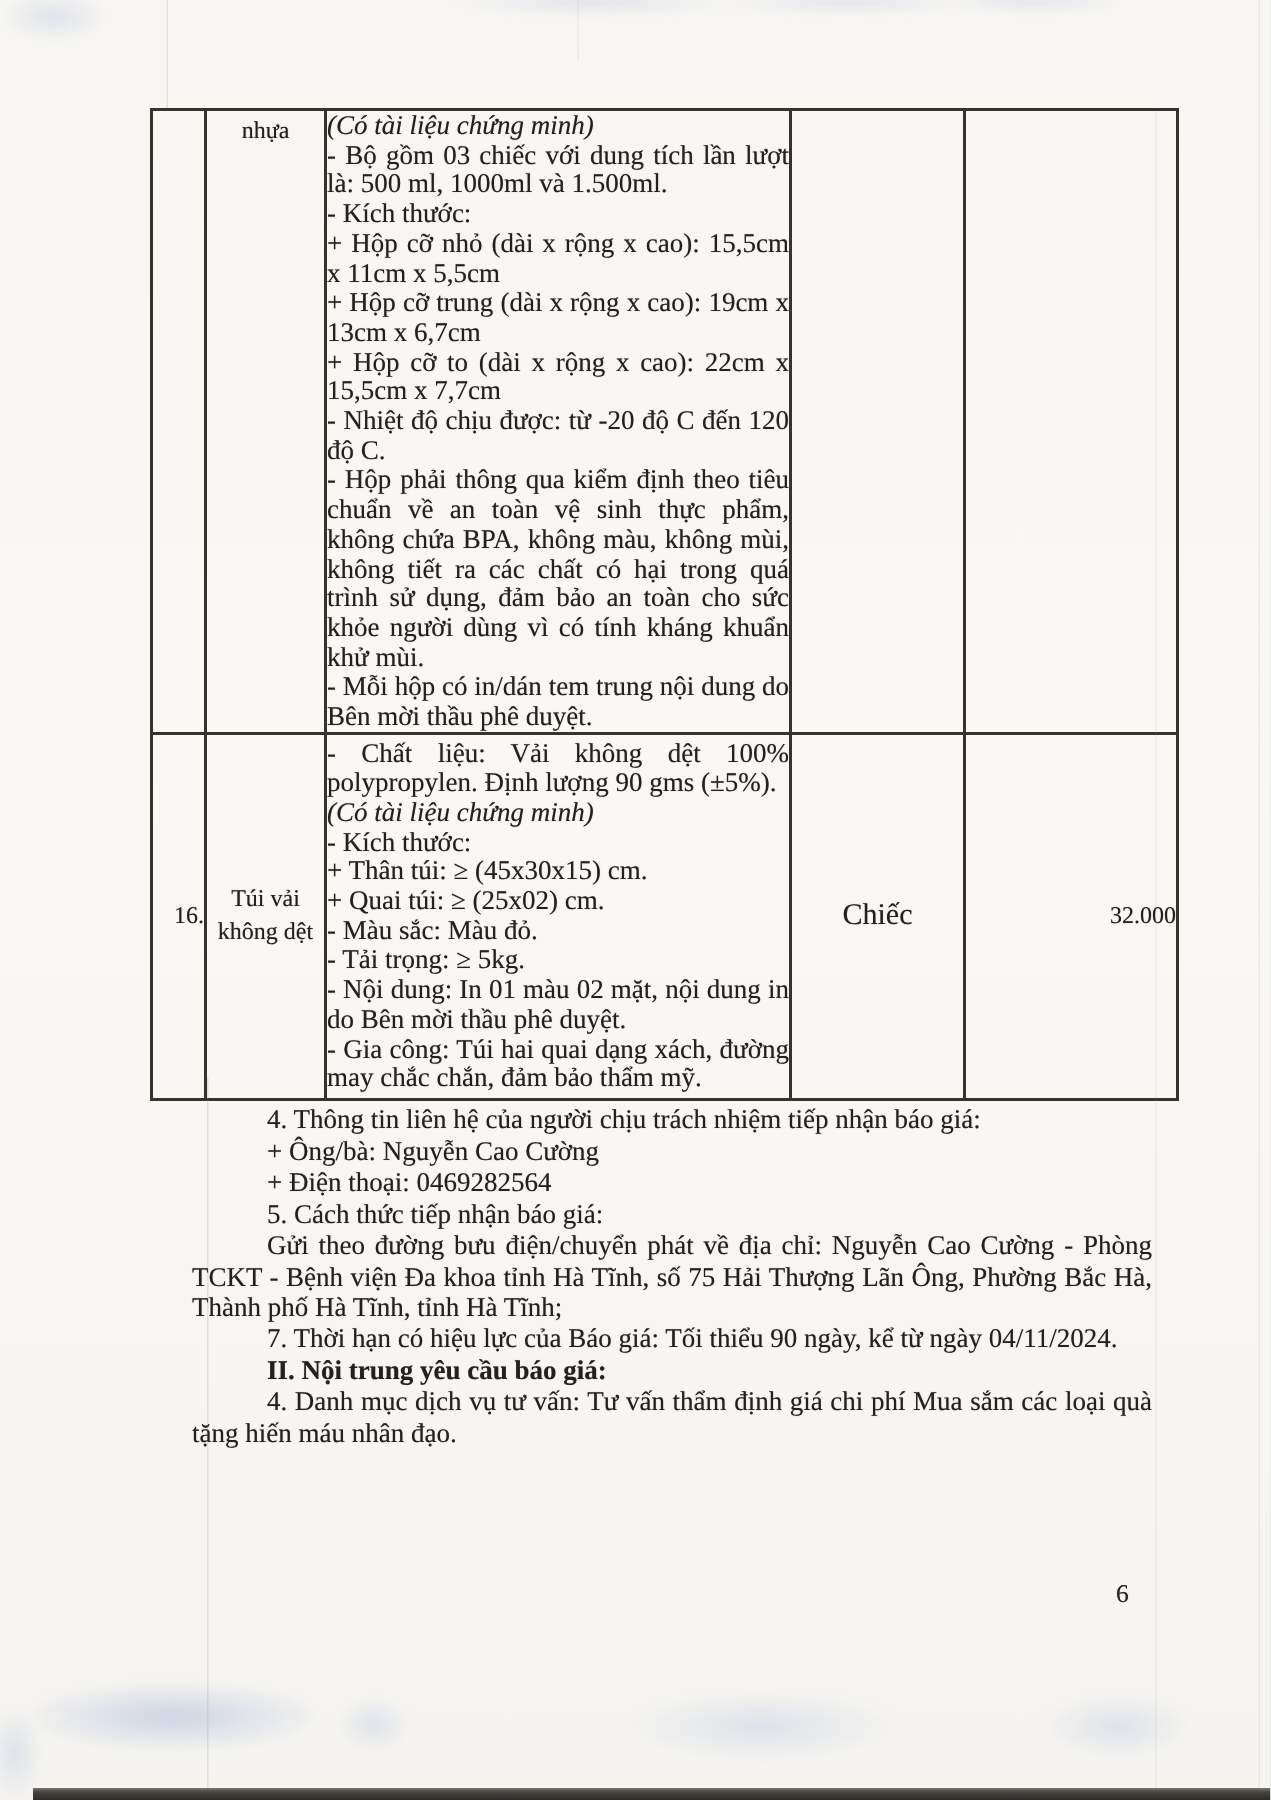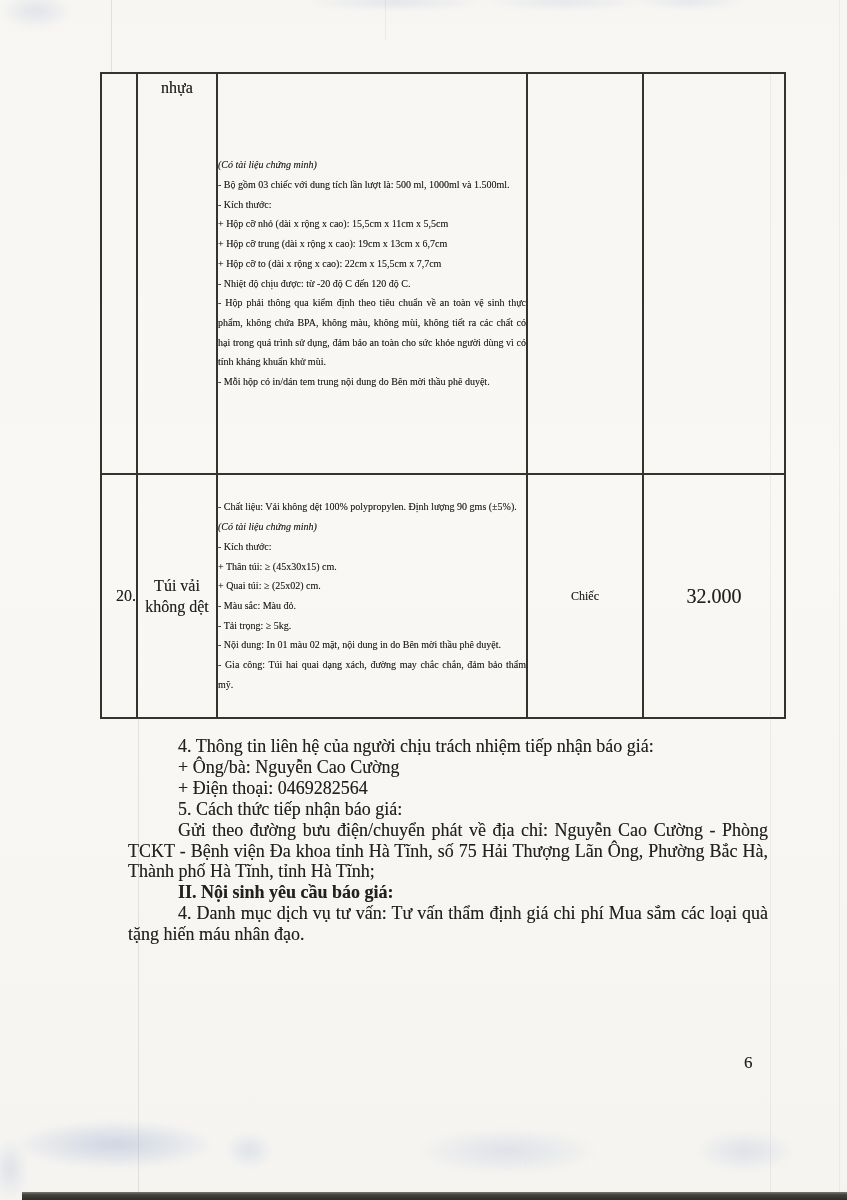--- a/index.html
+++ b/index.html
@@ -10,25 +10,25 @@
     font-family:"Liberation Serif","DejaVu Serif",serif;
     text-shadow:0 0 0.6px rgba(35,33,29,0.45);
   }
 
   
   .doc-table { position:absolute; left:100px; top:72px; border-collapse:collapse; table-layout:fixed; }
   .doc-table td { border:2px solid #35332e; padding:0; vertical-align:middle; }
   .c-no   { text-align:right; font-size:16px; padding-right:1px; }
   .c-name { text-align:center; font-size:16px; line-height:21.5px; padding:0 3px; }
   .c-name.va-top { vertical-align:top; padding-top:3px; }
-  .c-desc { vertical-align:top; text-align:justify; padding:3px 6px; font-size:10px; line-height:19.7px; }
+  .c-desc { vertical-align:top; text-align:justify; padding:3px 6px; font-size:18px; line-height:19.7px; }
   .c-desc p { margin:0; }
   .c-desc .it { font-style:italic; }
-  .c-unit { text-align:center; font-size:12px; }
-  .c-qty  { text-align:center; padding-right:5px; font-size:20px; }
+  .c-unit { text-align:center; font-size:20px; }
+  .c-qty  { text-align:right; padding-right:5px; font-size:16px; }
 
   
   .body-text { position:absolute; left:128px; top:736px; width:640px; font-size:18px; line-height:20.9px; }
   .body-text p { margin:0; text-indent:50px; }
   .body-text p.just { text-align:justify; }
   .body-text p.bold { font-weight:bold; }
 
   .page-number { position:absolute; left:744px; top:1053px; font-size:17px; }
 
   
@@ -68,21 +68,21 @@
         <p>+ Hộp cỡ trung (dài x rộng x cao): 19cm x 13cm x 6,7cm</p>
         <p>+ Hộp cỡ to (dài x rộng x cao): 22cm x 15,5cm x 7,7cm</p>
         <p>- Nhiệt độ chịu được: từ -20 độ C đến 120 độ C.</p>
         <p>- Hộp phải thông qua kiểm định theo tiêu chuẩn về an toàn vệ sinh thực phẩm, không chứa BPA, không màu, không mùi, không tiết ra các chất có hại trong quá trình sử dụng, đảm bảo an toàn cho sức khỏe người dùng vì có tính kháng khuẩn khử mùi.</p>
         <p>- Mỗi hộp có in/dán tem trung nội dung do Bên mời thầu phê duyệt.</p>
       </td>
       <td class="c-unit"></td>
       <td class="c-qty"></td>
     </tr>
     <tr style="height:244px">
-      <td class="c-no">20.</td>
+      <td class="c-no">16.</td>
       <td class="c-name">Túi vải không dệt</td>
       <td class="c-desc">
         <p>- Chất liệu: Vải không dệt 100% polypropylen. Định lượng 90 gms (±5%).</p>
         <p class="it">(Có tài liệu chứng minh)</p>
         <p>- Kích thước:</p>
         <p>+ Thân túi: ≥ (45x30x15) cm.</p>
         <p>+ Quai túi: ≥ (25x02) cm.</p>
         <p>- Màu sắc: Màu đỏ.</p>
         <p>- Tải trọng: ≥ 5kg.</p>
         <p>- Nội dung: In 01 màu 02 mặt, nội dung in do Bên mời thầu phê duyệt.</p>
@@ -93,21 +93,22 @@
     </tr>
   </tbody>
     </table>
 
   <div class="body-text">
     <p>4. Thông tin liên hệ của người chịu trách nhiệm tiếp nhận báo giá:</p>
     <p>+ Ông/bà: Nguyễn Cao Cường</p>
     <p>+ Điện thoại: 0469282564</p>
     <p>5. Cách thức tiếp nhận báo giá:</p>
     <p class="just">Gửi theo đường bưu điện/chuyển phát về địa chỉ: Nguyễn Cao Cường - Phòng TCKT - Bệnh viện Đa khoa tỉnh Hà Tĩnh, số 75 Hải Thượng Lãn Ông, Phường Bắc Hà, Thành phố Hà Tĩnh, tỉnh Hà Tĩnh;</p>
-    <p class="bold">II. Nội sinh yêu cầu báo giá:</p>
+    <p>7. Thời hạn có hiệu lực của Báo giá: Tối thiểu 90 ngày, kể từ ngày 04/11/2024.</p>
+    <p class="bold">II. Nội trung yêu cầu báo giá:</p>
     <p class="just">4. Danh mục dịch vụ tư vấn: Tư vấn thẩm định giá chi phí Mua sắm các loại quà tặng hiến máu nhân đạo.</p>
   </div>
 
   <div class="page-number">6</div>
 
   <div class="art fold" style="left:111px; top:0; height:72px;"></div>
   <div class="art fold" style="left:138px; top:718px; height:482px;"></div>
   <div class="art fold lite" style="left:770px; top:74px; height:1118px;"></div>
   <div class="art fold lite" style="left:839px; top:0; height:1192px;"></div>
   <div class="art fold lite" style="left:385px; top:0; height:40px;"></div>

